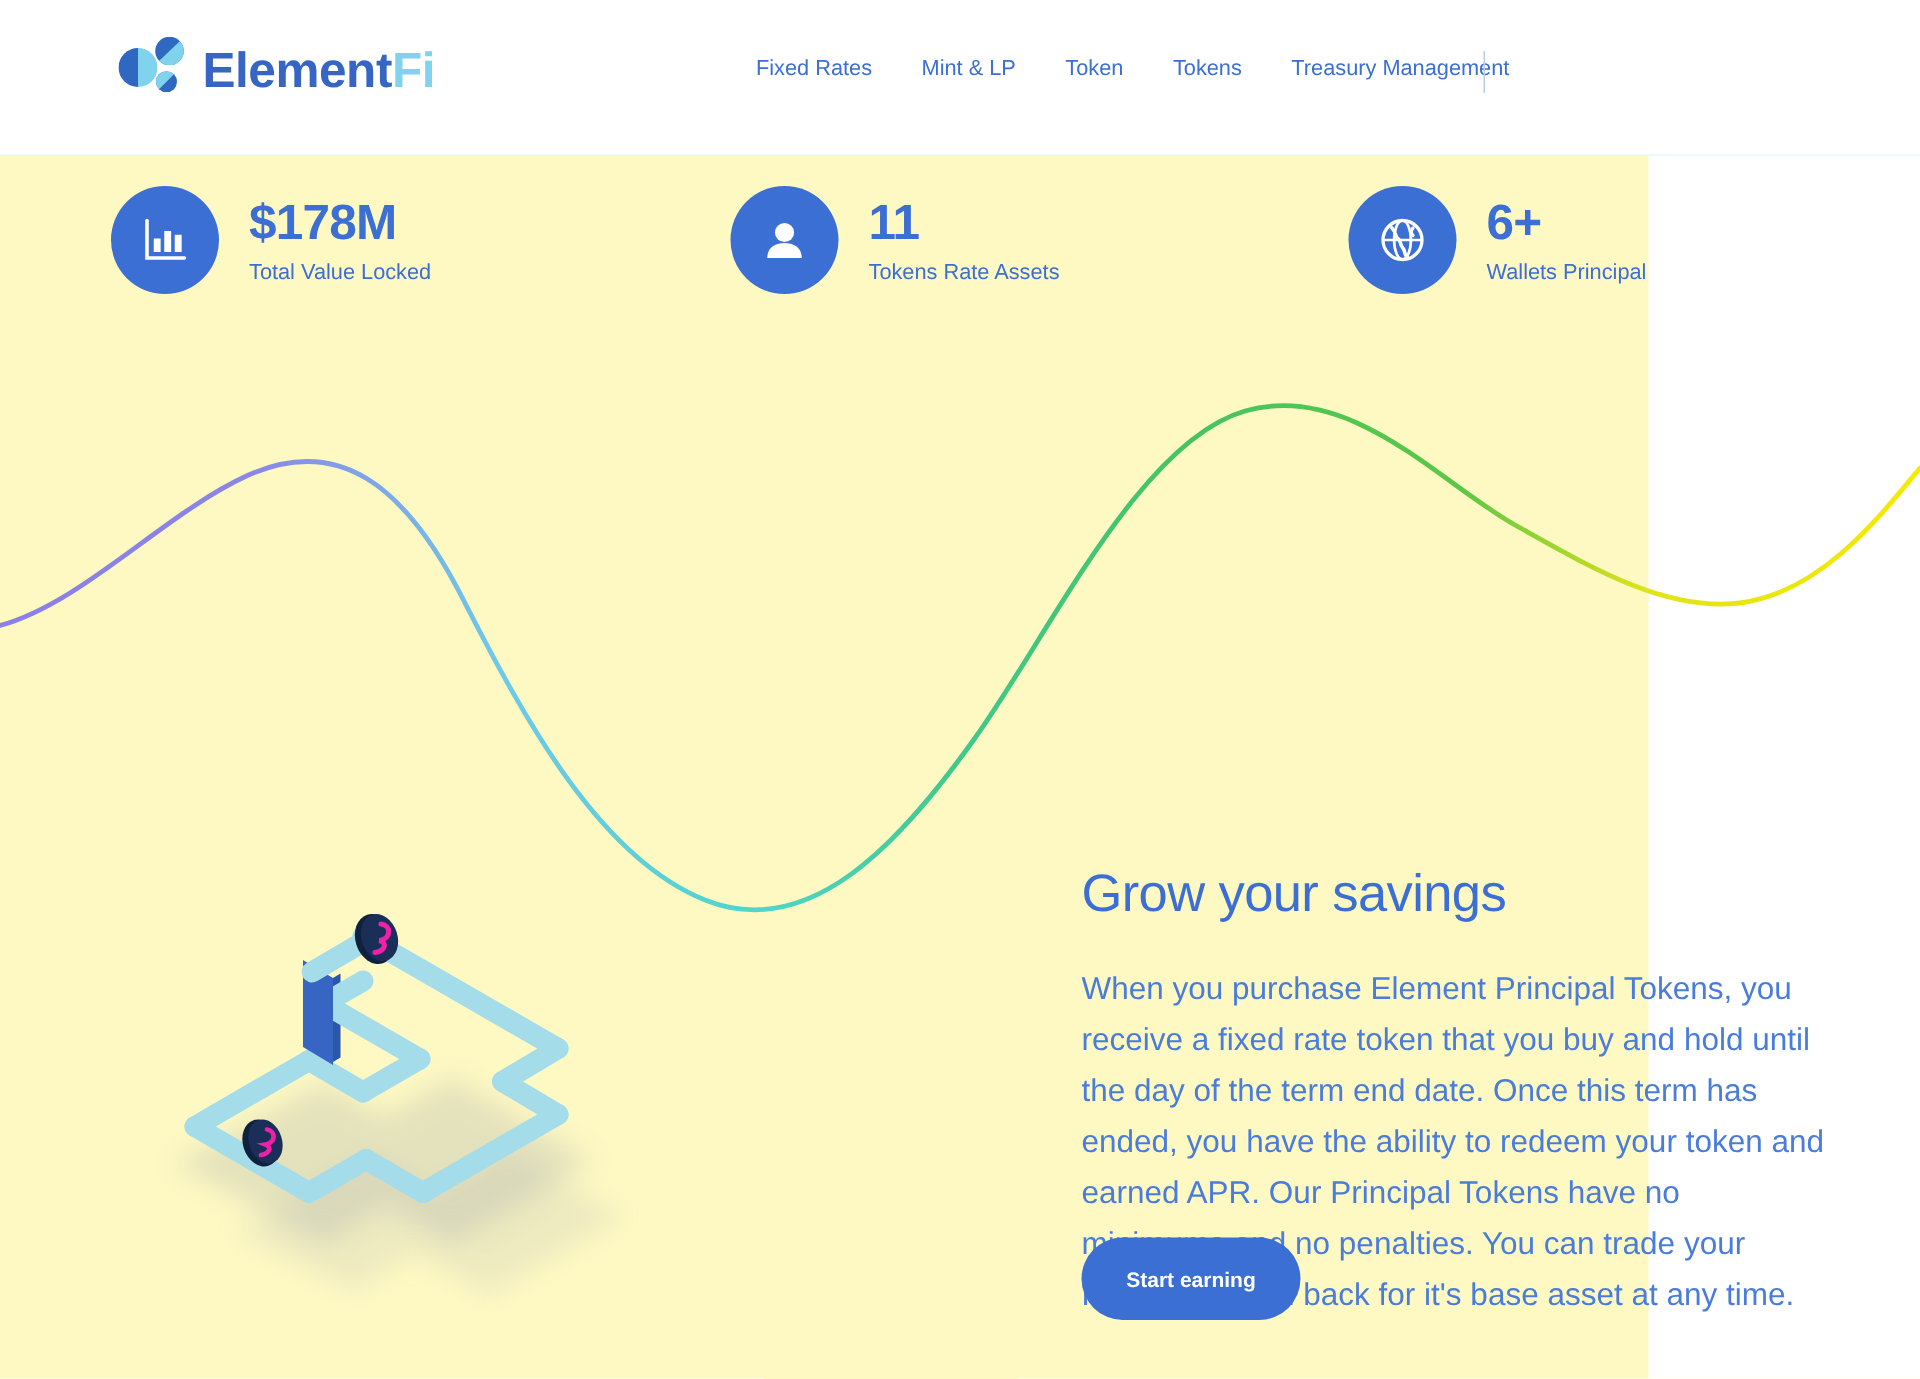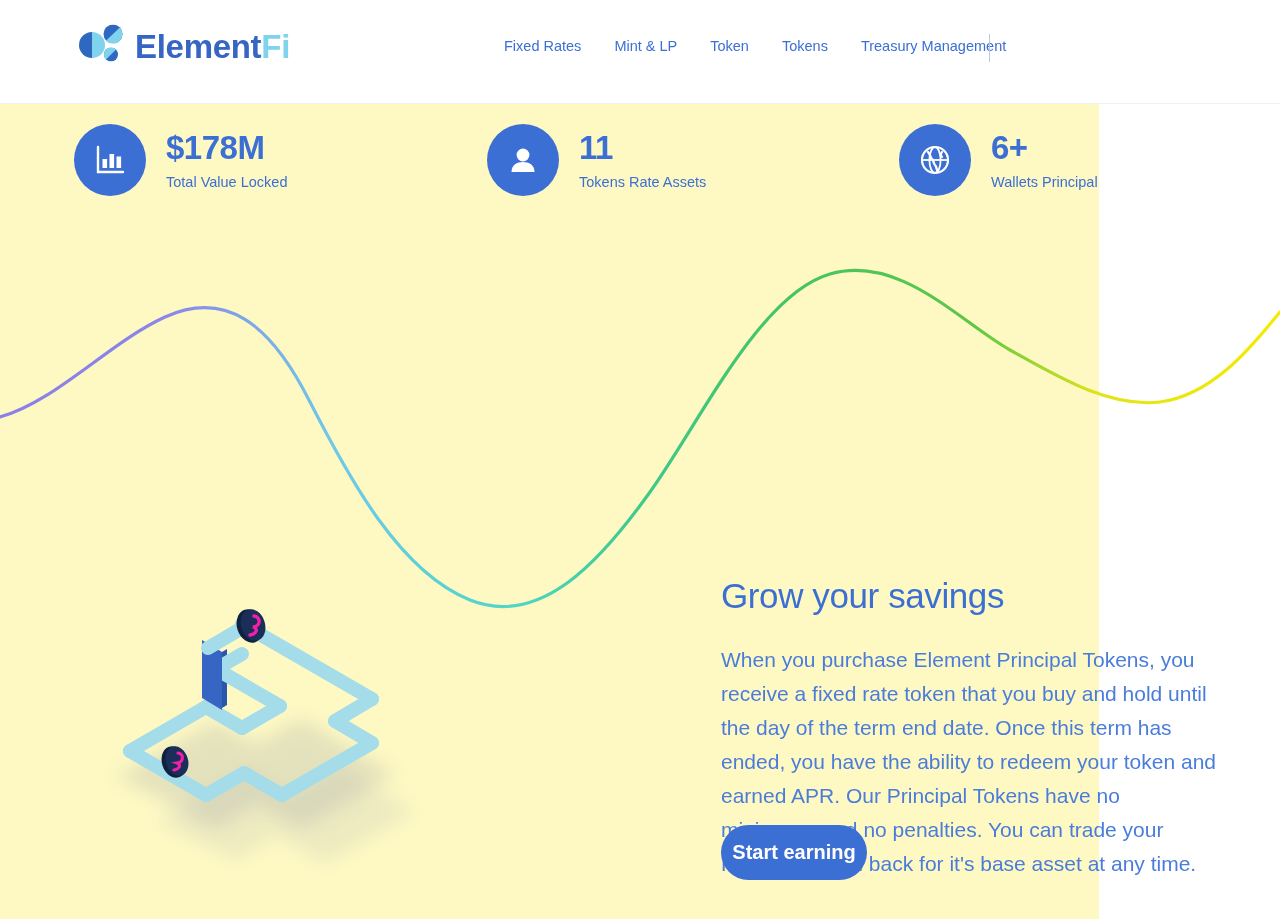--- a/index.html
+++ b/index.html
@@ -187,21 +187,21 @@
     font-size: 21px;
     line-height: 34px;
     width: 498px;
   }
   .btn-start {
     position: absolute;
     left: 0;
     top: 250px;
     width: 146px;
     height: 55px;
-    font-size: 20px;
+    font-size: 14px;
   }
 </style>
 </head>
 <body>
 
 <div class="page">
 
   <div class="header">
 
     <div class="logo">

